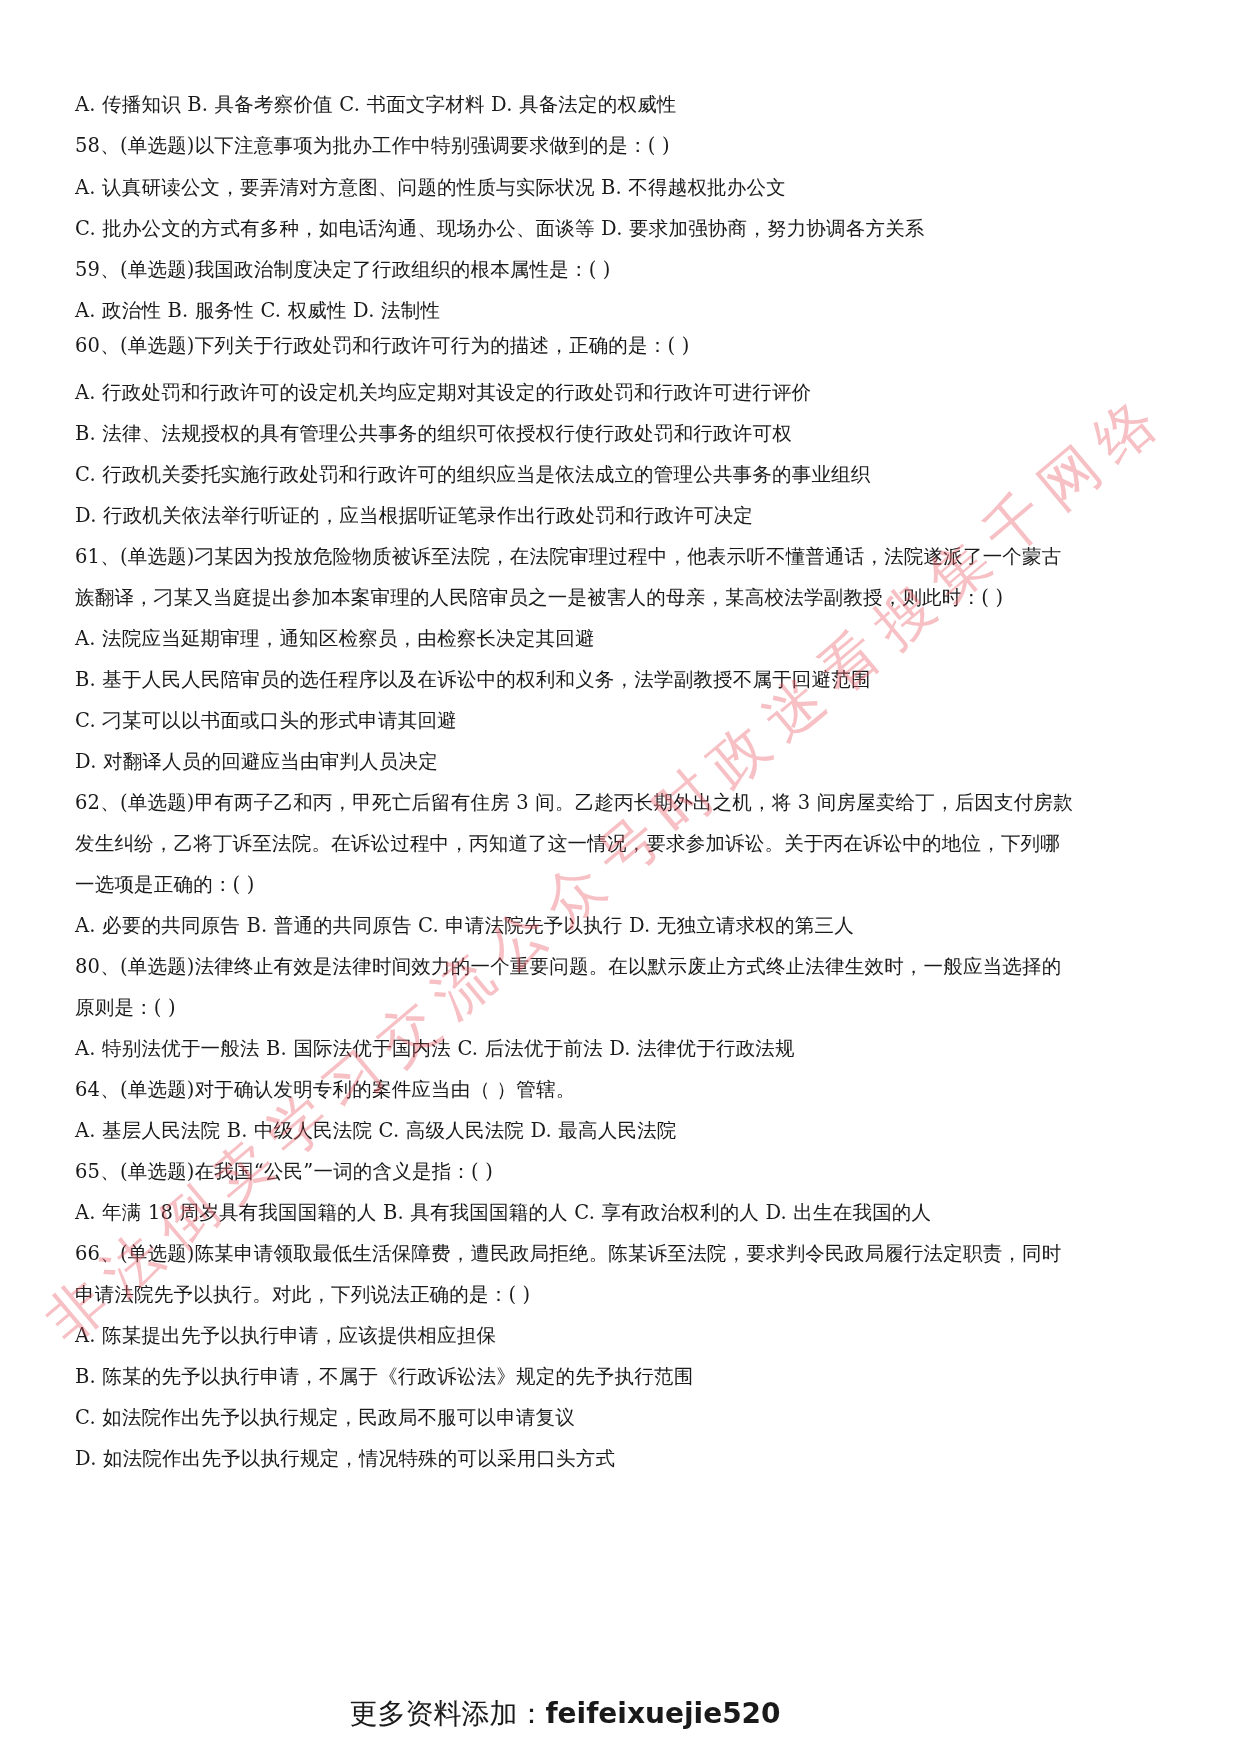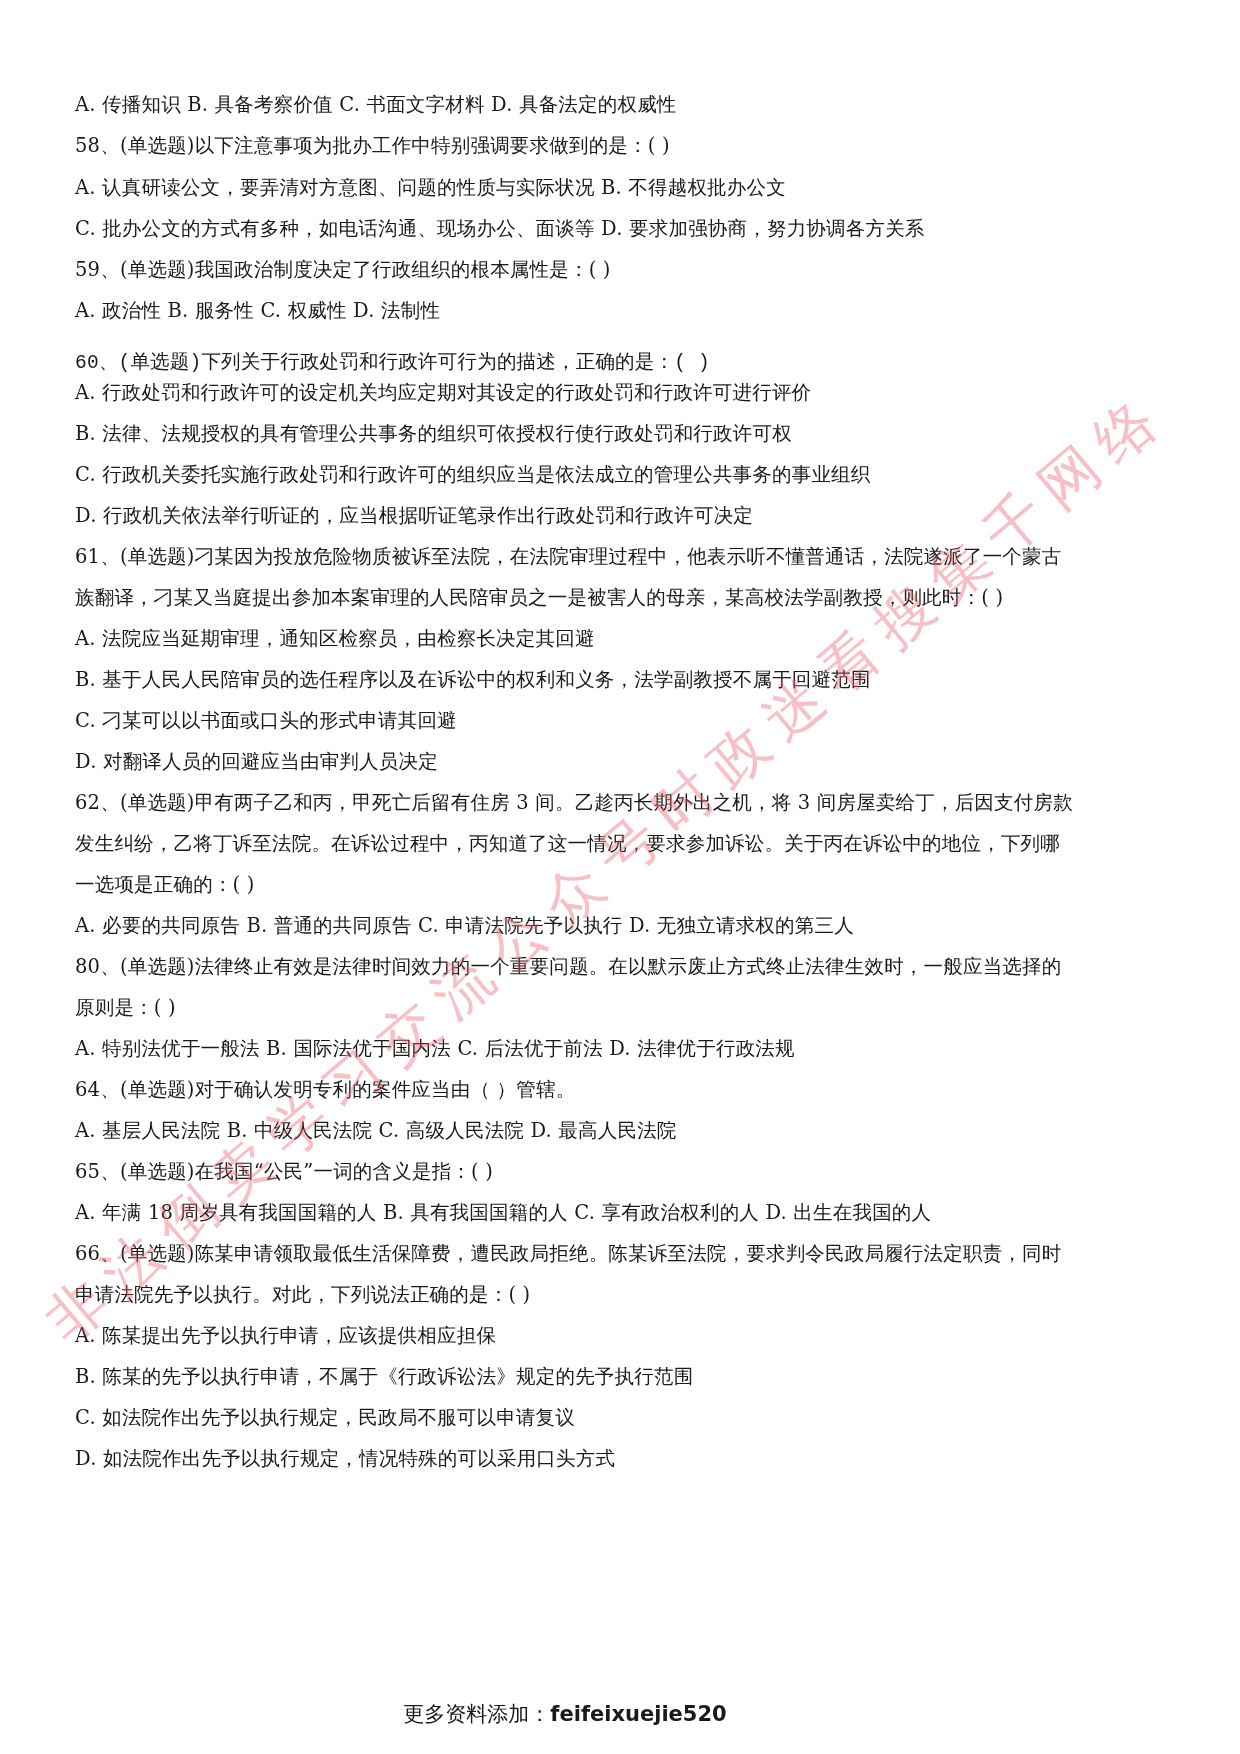--- a/index.html
+++ b/index.html
@@ -40,21 +40,21 @@
       transform-origin: left top;
       pointer-events: none;
       z-index: 2;
     }
     .footer {
       position: absolute;
       left: 0;
       width: 1240px;
       top: 1700px;
       text-align: center;
-      font-size: 21px;
+      font-size: 28px;
       line-height: 28px;
       z-index: 3;
     }
     .footer .cn {
       font-family: "DejaVu Serif", "Liberation Serif", serif;
       margin-left: -110px;
     }
     .footer .id {
       font-family: "DejaVu Sans", "Liberation Sans", sans-serif;
       font-weight: bold;
@@ -64,21 +64,21 @@
 <body>
 
 <div class="page">
 
   <div class="line" style="top:92px;">A. 传播知识 B. 具备考察价值 C. 书面文字材料 D. 具备法定的权威性</div>
   <div class="line" style="top:133px;">58、(单选题)以下注意事项为批办工作中特别强调要求做到的是：(          )</div>
   <div class="line" style="top:175px;">A. 认真研读公文，要弄清对方意图、问题的性质与实际状况 B. 不得越权批办公文</div>
   <div class="line" style="top:216px;">C. 批办公文的方式有多种，如电话沟通、现场办公、面谈等 D. 要求加强协商，努力协调各方关系</div>
   <div class="line" style="top:257px;">59、(单选题)我国政治制度决定了行政组织的根本属性是：(          )</div>
   <div class="line" style="top:298px;">A. 政治性 B. 服务性 C. 权威性 D. 法制性</div>
-  <div class="line" style="top:350px;font-family:Liberation Mono, monospace;">60、(单选题)下列关于行政处罚和行政许可行为的描述，正确的是：(          )</div>
+  <div class="line" style="top:333px;">60、(单选题)下列关于行政处罚和行政许可行为的描述，正确的是：(          )</div>
   <div class="line" style="top:380px;">A. 行政处罚和行政许可的设定机关均应定期对其设定的行政处罚和行政许可进行评价</div>
   <div class="line" style="top:421px;">B. 法律、法规授权的具有管理公共事务的组织可依授权行使行政处罚和行政许可权</div>
   <div class="line" style="top:462px;">C. 行政机关委托实施行政处罚和行政许可的组织应当是依法成立的管理公共事务的事业组织</div>
   <div class="line" style="top:503px;">D. 行政机关依法举行听证的，应当根据听证笔录作出行政处罚和行政许可决定</div>
   <div class="line" style="top:544px;">61、(单选题)刁某因为投放危险物质被诉至法院，在法院审理过程中，他表示听不懂普通话，法院遂派了一个蒙古</div>
   <div class="line" style="top:585px;">族翻译，刁某又当庭提出参加本案审理的人民陪审员之一是被害人的母亲，某高校法学副教授，则此时：(          )</div>
   <div class="line" style="top:626px;">A. 法院应当延期审理，通知区检察员，由检察长决定其回避</div>
   <div class="line" style="top:667px;">B. 基于人民人民陪审员的选任程序以及在诉讼中的权利和义务，法学副教授不属于回避范围</div>
   <div class="line" style="top:749px;">D. 对翻译人员的回避应当由审判人员决定</div>
   <div class="line" style="top:708px;">C. 刁某可以以书面或口头的形式申请其回避</div>

